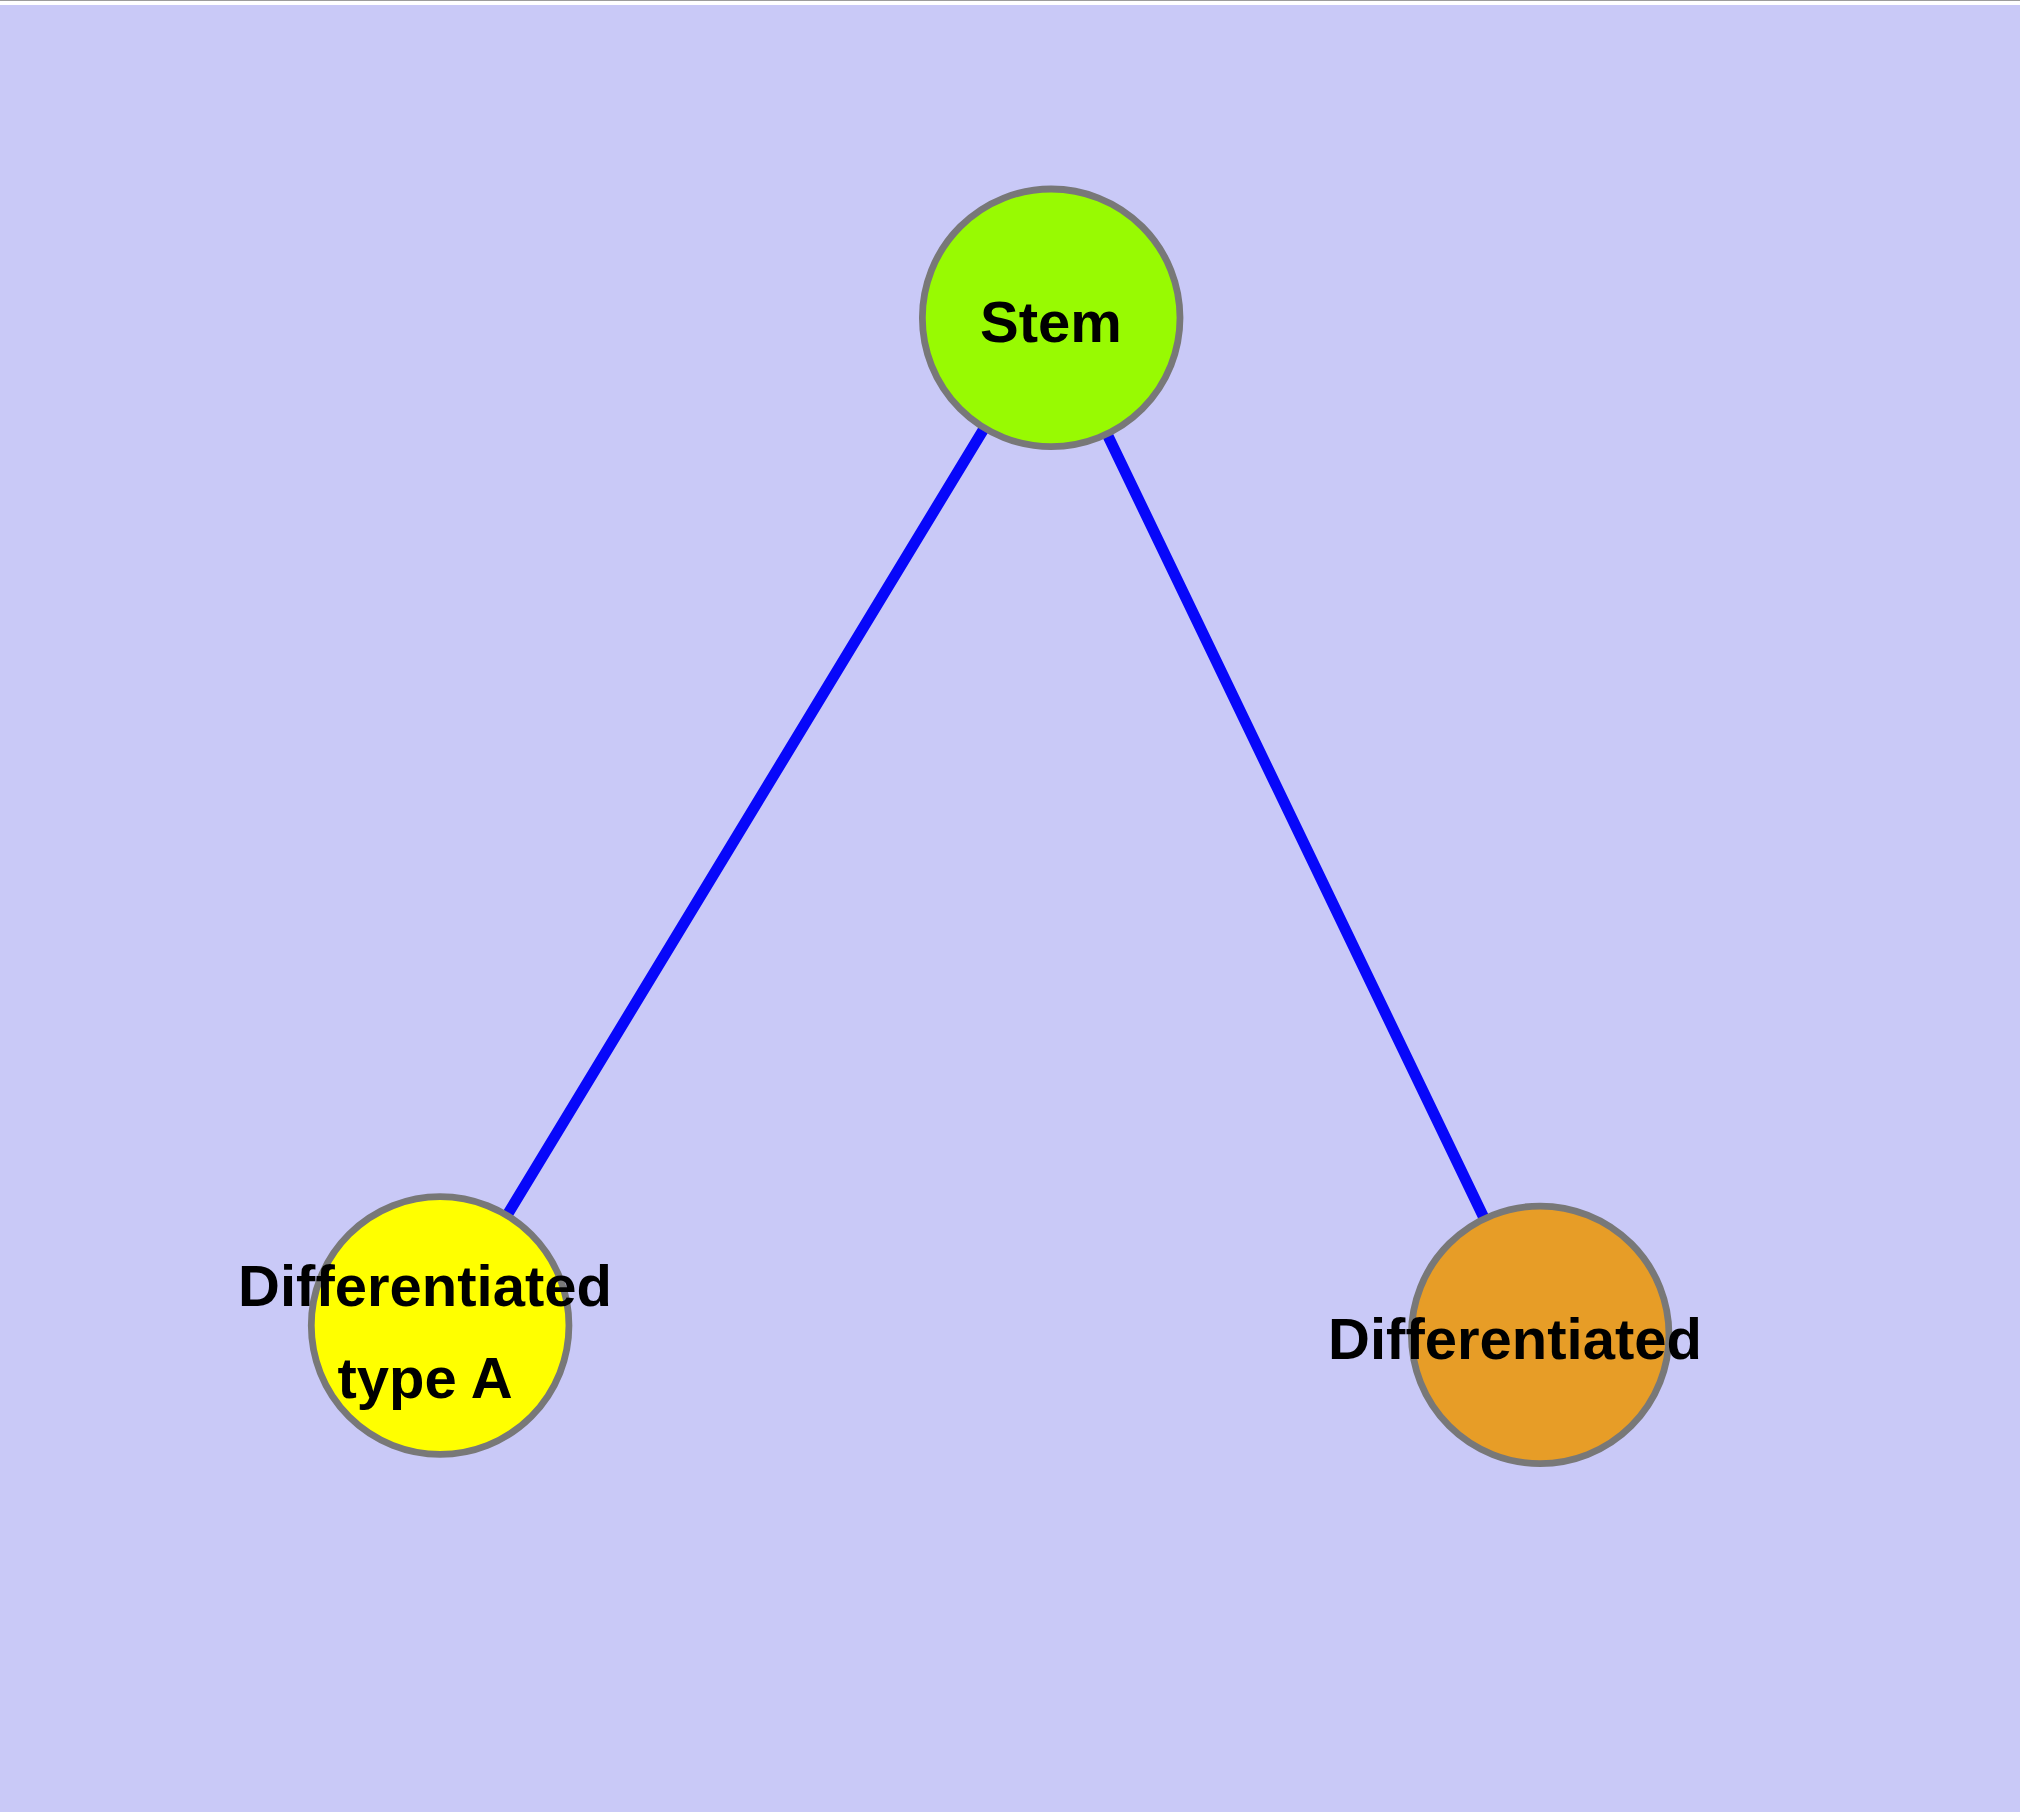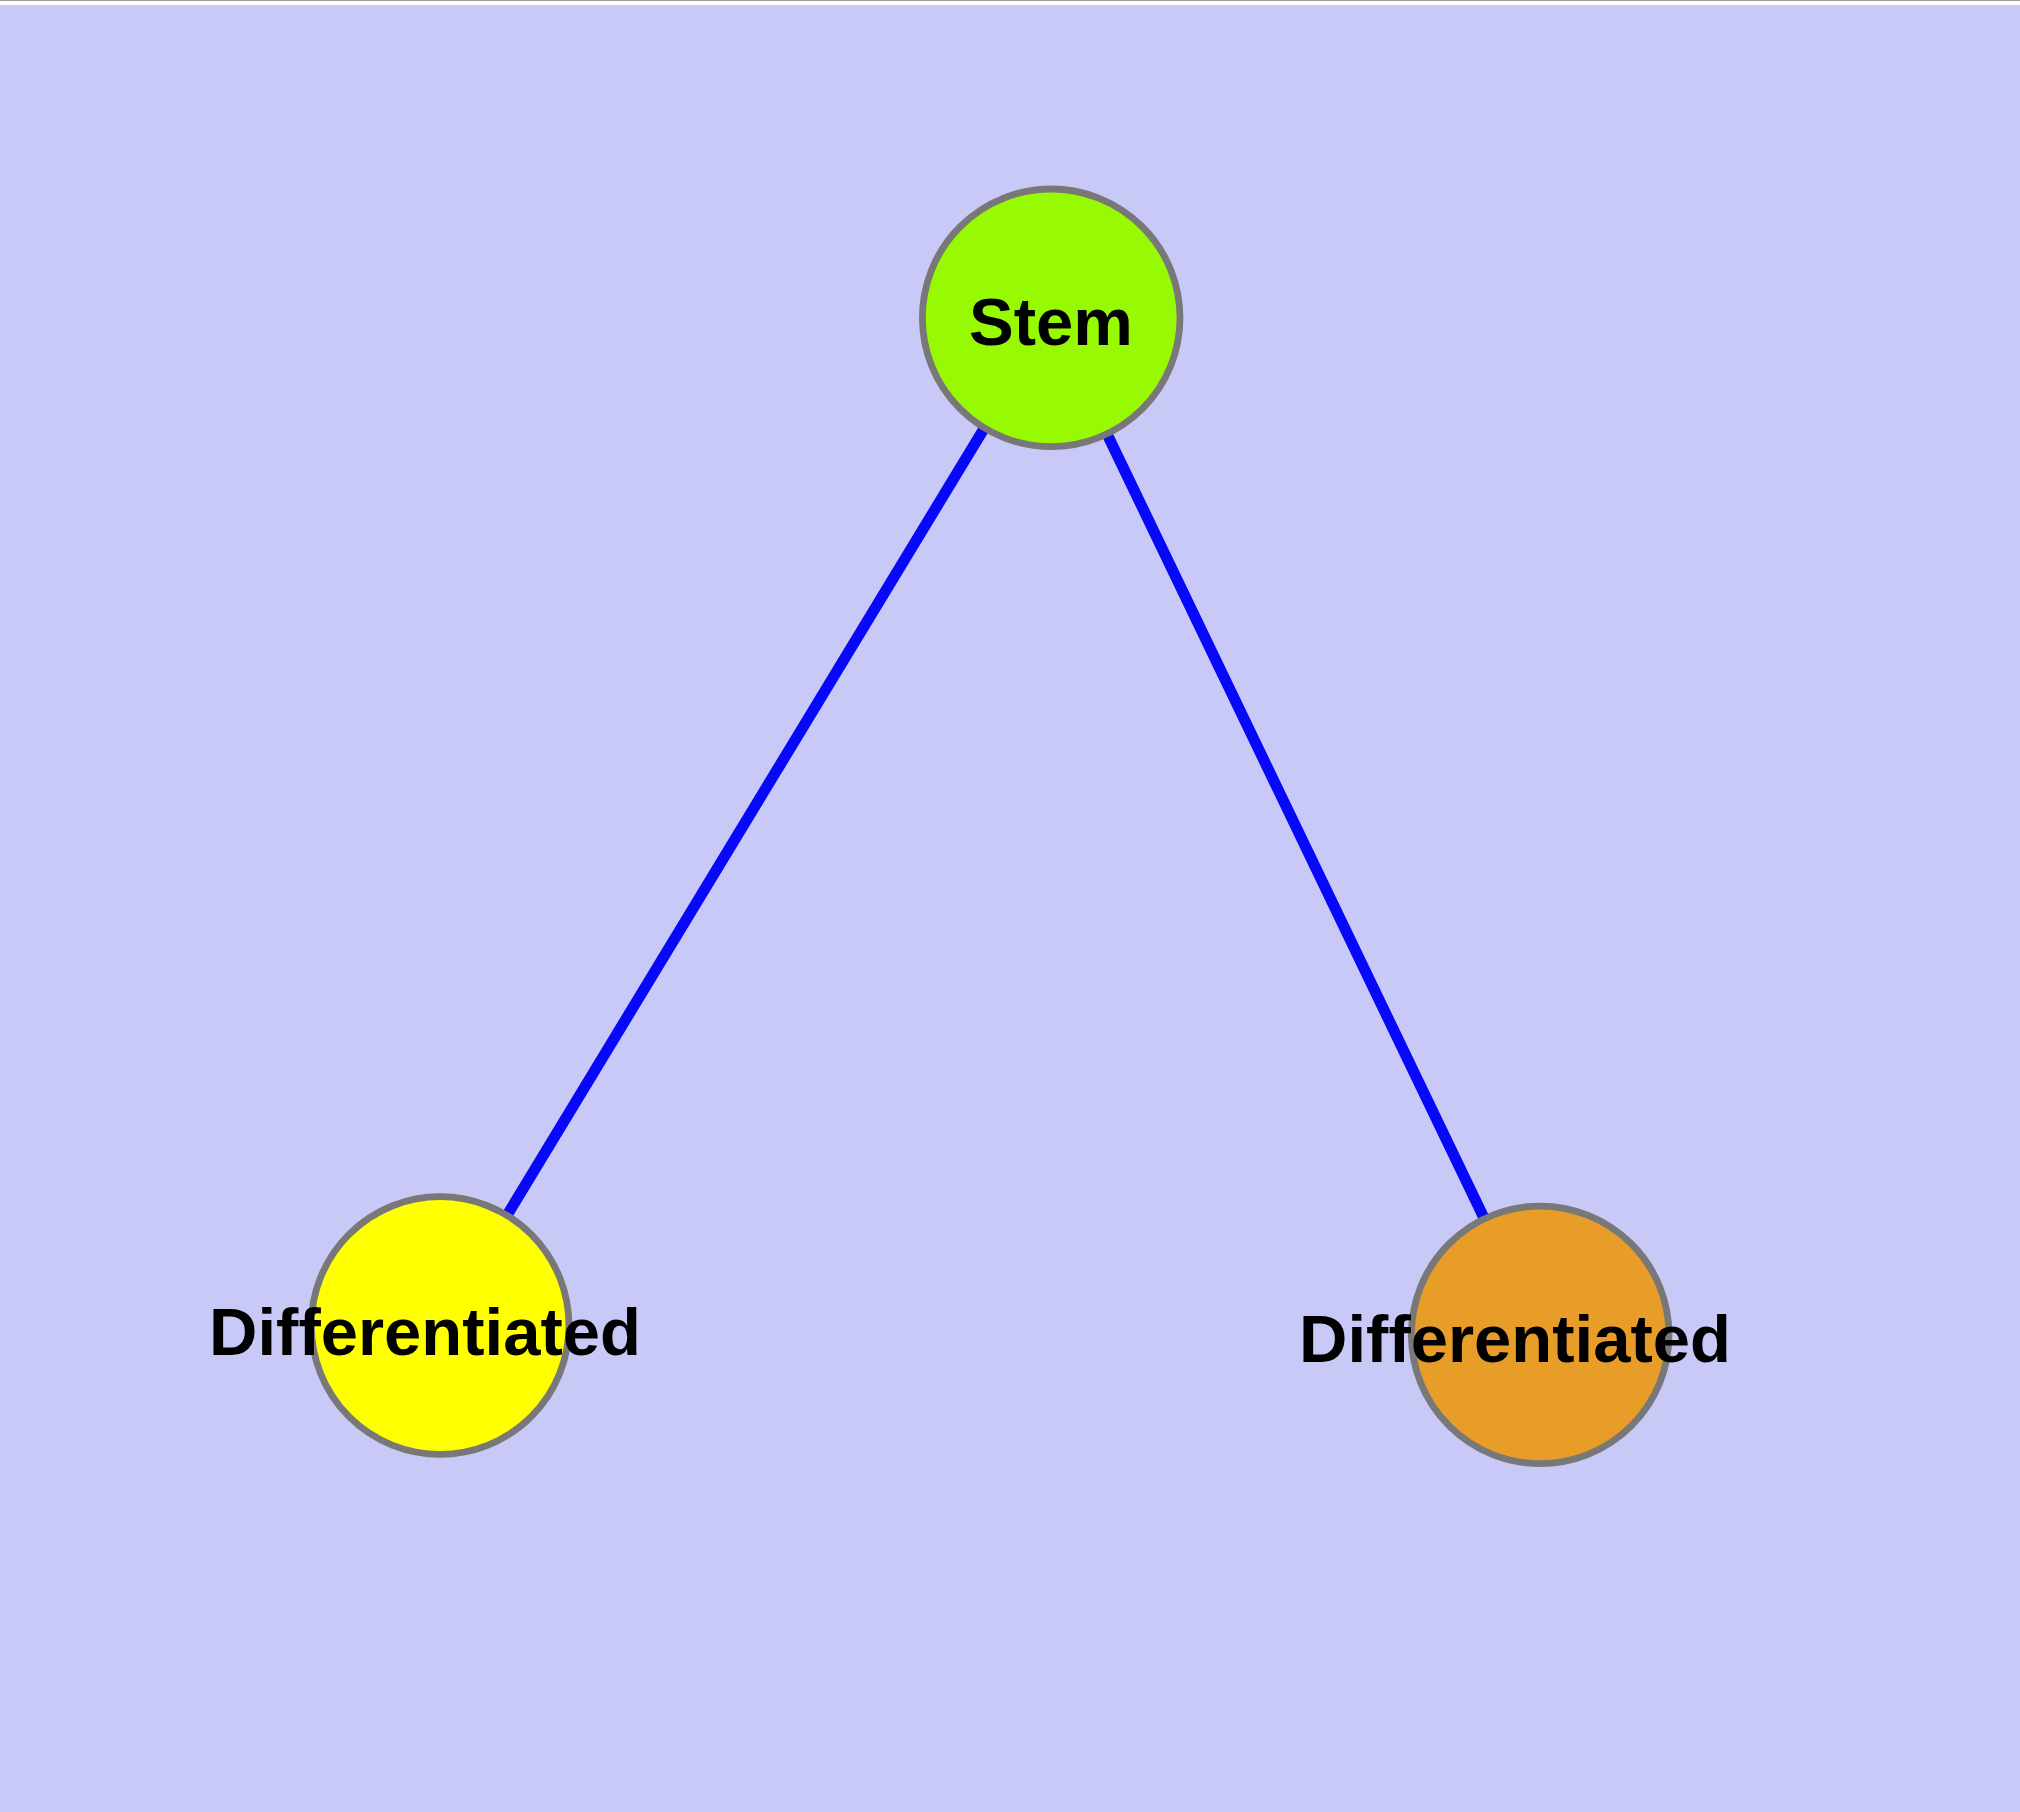--- a/index.html
+++ b/index.html
@@ -40,21 +40,21 @@
     stroke: #787878;
     stroke-width: 8;
   }
   .label {
     position: absolute;
     transform: translate(-50%, -50%);
     text-align: center;
     white-space: nowrap;
     color: #000000;
     font-weight: bold;
-    font-size: 67px;
+    font-size: 58px;
     line-height: 92px;
   }
   .label .line {
     display: block;
   }
 </style>
 </head>
 <body>
 
 <div class="canvas">
@@ -67,20 +67,21 @@
     <circle class="node" cx="519" cy="1564" r="152" fill="#ffff00"></circle>
     <circle class="node" cx="1817" cy="1575" r="152" fill="#e79d27"></circle>
   </svg>
 
   <div class="label" style="left:1051px; top:322px;">
     <span class="line">Stem</span>
   </div>
 
   <div class="label" style="left:425px; top:1332px;">
     <span class="line">Differentiated</span>
+    <span class="line">type A</span>
   </div>
 
   <div class="label" style="left:1515px; top:1339px;">
     <span class="line">Differentiated</span>
   </div>
 
   <div class="top-strip"></div>
 
 </div>
 

